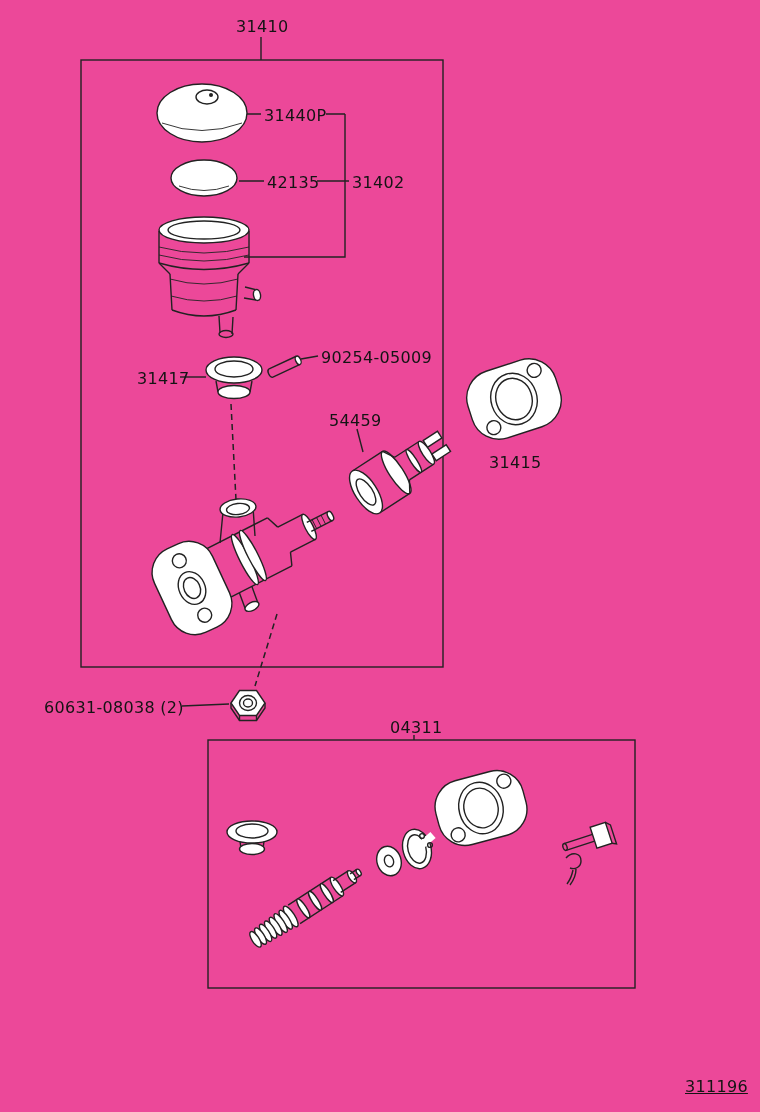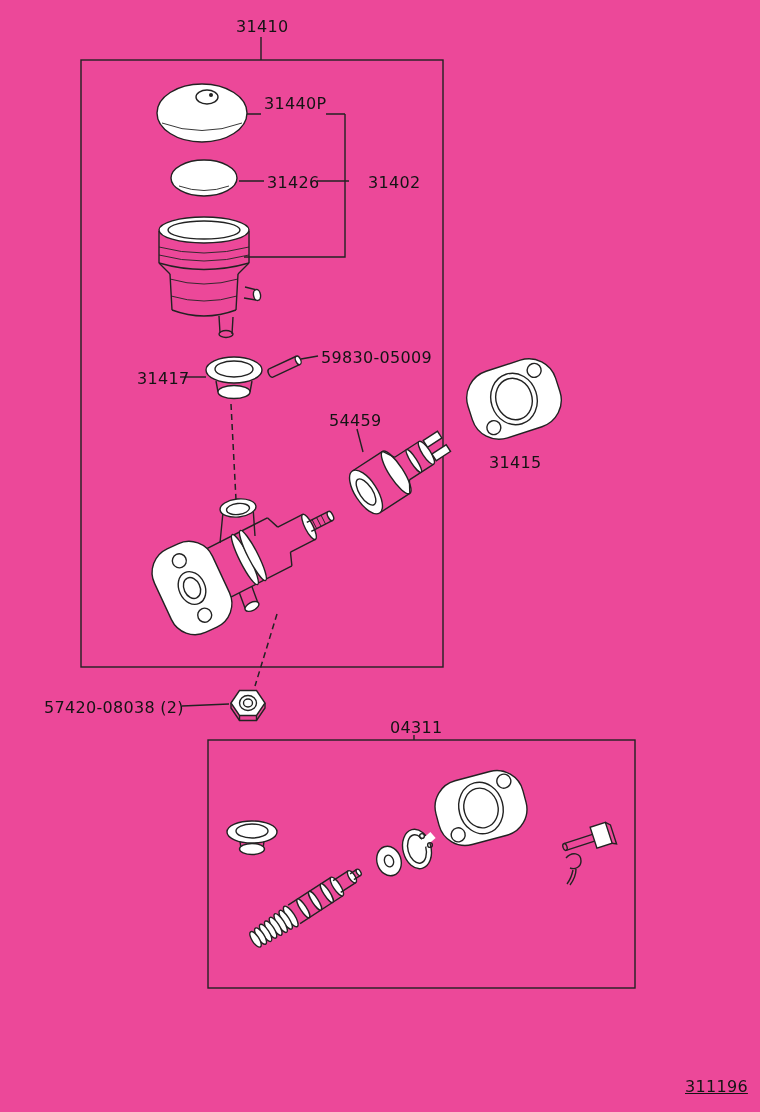--- a/index.html
+++ b/index.html
@@ -197,24 +197,24 @@
       <ellipse cx="0" cy="0" rx="2" ry="3.5" class="ln"></ellipse>
       <path d="M30,-11 L46,-11 L46,11 L30,11 Z" class="fillw"></path>
       <path d="M46,-11 L50,-7 L50,13 L46,11" class="ln"></path>
     </g>
 
     <path d="M566,858 C572,851 581,853 581,861 C581,867 575,870 570,868 M573,870 C572,875 570,880 567,884 M576,869 C576,875 573,881 570,885" class="ln"></path>
 
   </svg>
 
   <div class="label" style="left:236px; top:17px;">31410</div>
-  <div class="label" style="left:264px; top:94px;">31440P</div>
-  <div class="label" style="left:267px; top:173px;">31426</div>
-  <div class="label" style="left:368px; top:173px;">31402</div>
-  <div class="label" style="left:321px; top:348px;">59830-05009</div>
+  <div class="label" style="left:264px; top:106px;">31440P</div>
+  <div class="label" style="left:267px; top:173px;">42135</div>
+  <div class="label" style="left:352px; top:173px;">31402</div>
+  <div class="label" style="left:321px; top:348px;">90254-05009</div>
   <div class="label" style="left:137px; top:369px;">31417</div>
   <div class="label" style="left:329px; top:411px;">54459</div>
   <div class="label" style="left:489px; top:453px;">31415</div>
-  <div class="label" style="left:44px;  top:698px;">57420-08038 (2)</div>
+  <div class="label" style="left:44px;  top:698px;">60631-08038 (2)</div>
   <div class="label" style="left:390px; top:718px;text-align:center;">04311</div>
   <div class="label" style="left:685px; top:1077px;text-decoration:underline;">311196</div>
 
 </div>
 
 </body></html>

